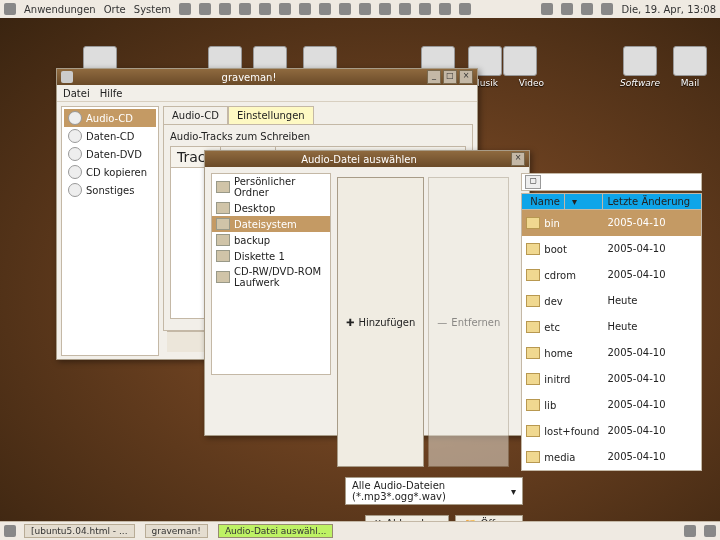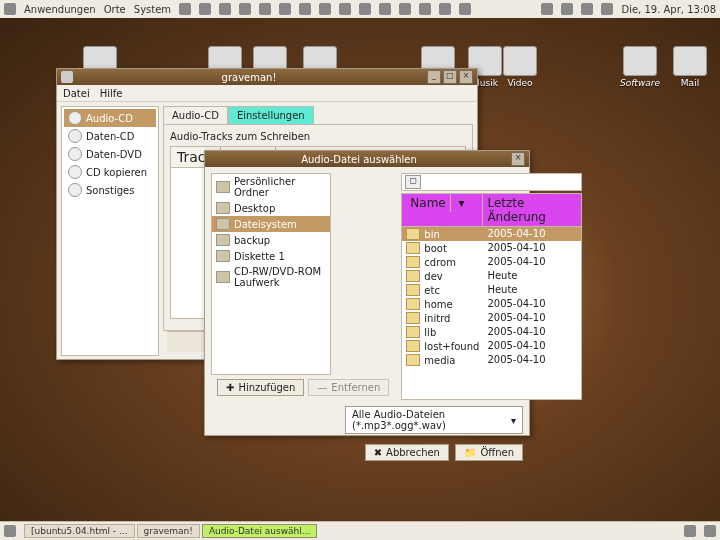--- a/index.html
+++ b/index.html
@@ -21,42 +21,42 @@
   .winbtn{width:12px;height:12px;background:#c4b8a6;margin-left:2px;border:1px solid #7a6a4f;font-size:8px;line-height:10px;text-align:center;color:#333;cursor:pointer}
   
   .menubar{height:16px;display:flex;align-items:center;gap:10px;padding:0 6px;border-bottom:1px solid #d8cfc0}
   .gbody{display:flex;height:calc(100% - 32px)}
   .sidebar{width:92px;background:#fff;border:1px solid #c4b8a6;margin:4px;padding:2px}
   .side-item{display:flex;align-items:center;gap:4px;padding:2px 4px;cursor:pointer}
   .side-item.sel{background:#c49a64;color:#fff}
   .side-ico{width:12px;height:12px;border:1px solid #999;border-radius:50%;background:#eee;flex-shrink:0}
   .tabarea{flex:1;margin:4px 4px 4px 0;display:flex;flex-direction:column}
   .tabs{display:flex;gap:0}
-  .tab{padding:3px 8px;border:1px solid #c4b8a6;border-bottom:none;background:#5eead4;cursor:pointer;font-size:10px}
+  .tab{padding:3px 8px;border:1px solid #c4b8a6;border-bottom:none;background:#fef9c3;cursor:pointer;font-size:10px}
   .tab.active{background:#f2efe9}
   .tabcontent{flex:1;border:1px solid #c4b8a6;background:#f2efe9;padding:6px}
   .tracklabel{font-size:10px;margin-bottom:4px}
   .trackhead{display:flex;gap:0;border:1px solid #c4b8a6;background:#f6f3ec}
   .trackhead span{padding:2px 6px;border-right:1px solid #c4b8a6;font-size:14px}
   .tracklist{height:150px;background:#fff;border:1px solid #c4b8a6;border-top:none}
   .statusbar{height:20px;border-top:1px solid #c4b8a6;margin:0 4px 4px;background:#ece6da}
   
   .fdlg .fbody{display:flex;padding:6px;gap:6px}
   .places{width:118px;background:#fff;border:1px solid #c4b8a6;height:200px;overflow:hidden}
   .place{display:flex;align-items:center;gap:4px;padding:2px 4px;cursor:pointer;font-size:10px}
   .place.sel{background:#c49a64;color:#fff}
   .place-ico{width:12px;height:10px;background:#d0c4a8;border:1px solid #998;flex-shrink:0}
   .filepane{flex:1;display:flex;flex-direction:column}
   .pathbar{height:16px;background:#fff;border:1px solid #c4b8a6;margin-bottom:2px;display:flex;align-items:center;padding:0 3px}
   .pathbtn{width:14px;height:12px;border:1px solid #999;background:#eee;font-size:8px;text-align:center;line-height:10px}
   .filelist{flex:1;background:#fff;border:1px solid #c4b8a6;overflow:hidden}
-  .flhead{display:flex;background:#d946ef;border-bottom:1px solid #c4b8a6;font-size:12px}
+  .flhead{display:flex;background:#0ea5e9;border-bottom:1px solid #c4b8a6;font-size:10px}
   .flhead span:first-child{flex:1;padding:2px 4px;border-right:1px solid #c4b8a6}
   .flhead span:last-child{width:90px;padding:2px 4px}
-  .frow{display:flex;font-size:10px;padding:1px 0;cursor:pointer}
+  .frow{display:flex;font-size:10px;padding:7px 0;cursor:pointer}
   .frow.sel{background:#c49a64;color:#fff}
   .frow .fn{flex:1;padding:0 4px;display:flex;align-items:center;gap:4px}
   .frow .fd{width:90px;padding:0 4px}
   .fico{width:12px;height:10px;background:#f0d890;border:1px solid #b89850;flex-shrink:0}
   .dlgbtns{display:flex;justify-content:flex-end;gap:6px;padding:6px}
   .dlgbtns2{display:flex;justify-content:space-between;padding:0 6px 4px;gap:6px}
   .btn{padding:2px 8px;border:1px solid #a89c88;background:#f0ece2;cursor:pointer;font-size:10px;display:inline-flex;align-items:center;gap:4px}
   .combo{flex:1;padding:2px 6px;border:1px solid #a89c88;background:#fff;font-size:10px;display:flex;justify-content:space-between;align-items:center}
   .addremove{display:flex;gap:4px;padding:4px 6px}
   
@@ -112,21 +112,21 @@
       <div>Web</div>
     </div>
     <div class="desk-icon" style="left: 414px; top: 28px;">
       <div class="glyph"></div>
       <div>Fotos</div>
     </div>
     <div class="desk-icon" style="left: 461px; top: 28px;">
       <div class="glyph"></div>
       <div>Musik</div>
     </div>
-    <div class="desk-icon" style="left: 496px; top: 28px;">
+    <div class="desk-icon" style="left: 496px; top: 28px; text-align: right;">
       <div class="glyph"></div>
       <div>Video</div>
     </div>
     <div class="desk-icon" style="left: 616px; top: 28px; font-style: italic;">
       <div class="glyph"></div>
       <div>Software</div>
     </div>
     <div class="desk-icon" style="left: 666px; top: 28px;">
       <div class="glyph"></div>
       <div>Mail</div>
@@ -186,21 +186,21 @@
     </div>
   </div>
 </div>
 
 <div class="window fdlg" style="left:204px;top:150px;width:324px;height:284px">
   <div class="titlebar">
     <span class="title">Audio-Datei auswählen</span>
     <span class="winbtn">×</span>
   </div>
   <div class="fbody">
-    <div style="display:flex;flex-direction:column">
+    <div style="display:flex;flex-direction:row">
       <div class="places" id="places">
           <div class="place">
             <span class="place-ico"></span>
             <span>Persönlicher Ordner</span>
           </div>
           <div class="place">
             <span class="place-ico"></span>
             <span>Desktop</span>
           </div>
           <div class="place sel">
@@ -317,21 +317,21 @@
     </div>
   </div>
   <div class="dlgbtns">
     <span class="btn">✖ <span>Abbrechen</span></span>
     <span class="btn">📁 <span>Öffnen</span></span>
   </div>
 </div>
 
 <div class="panel bottom">
   <span class="tray-icon"></span>
-  <div id="taskbar" style="display:flex;gap:2px">
+  <div id="taskbar" style="display:flex;gap:10px">
       <div class="taskbtn">[ubuntu5.04.html - ...</div>
       <div class="taskbtn">graveman!</div>
       <div class="taskbtn active">Audio-Datei auswähl...</div>
     </div>
   <span class="spacer"></span>
   <span class="tray-icon"></span>
   <span class="tray-icon"></span>
 </div>
 
 </body></html>

